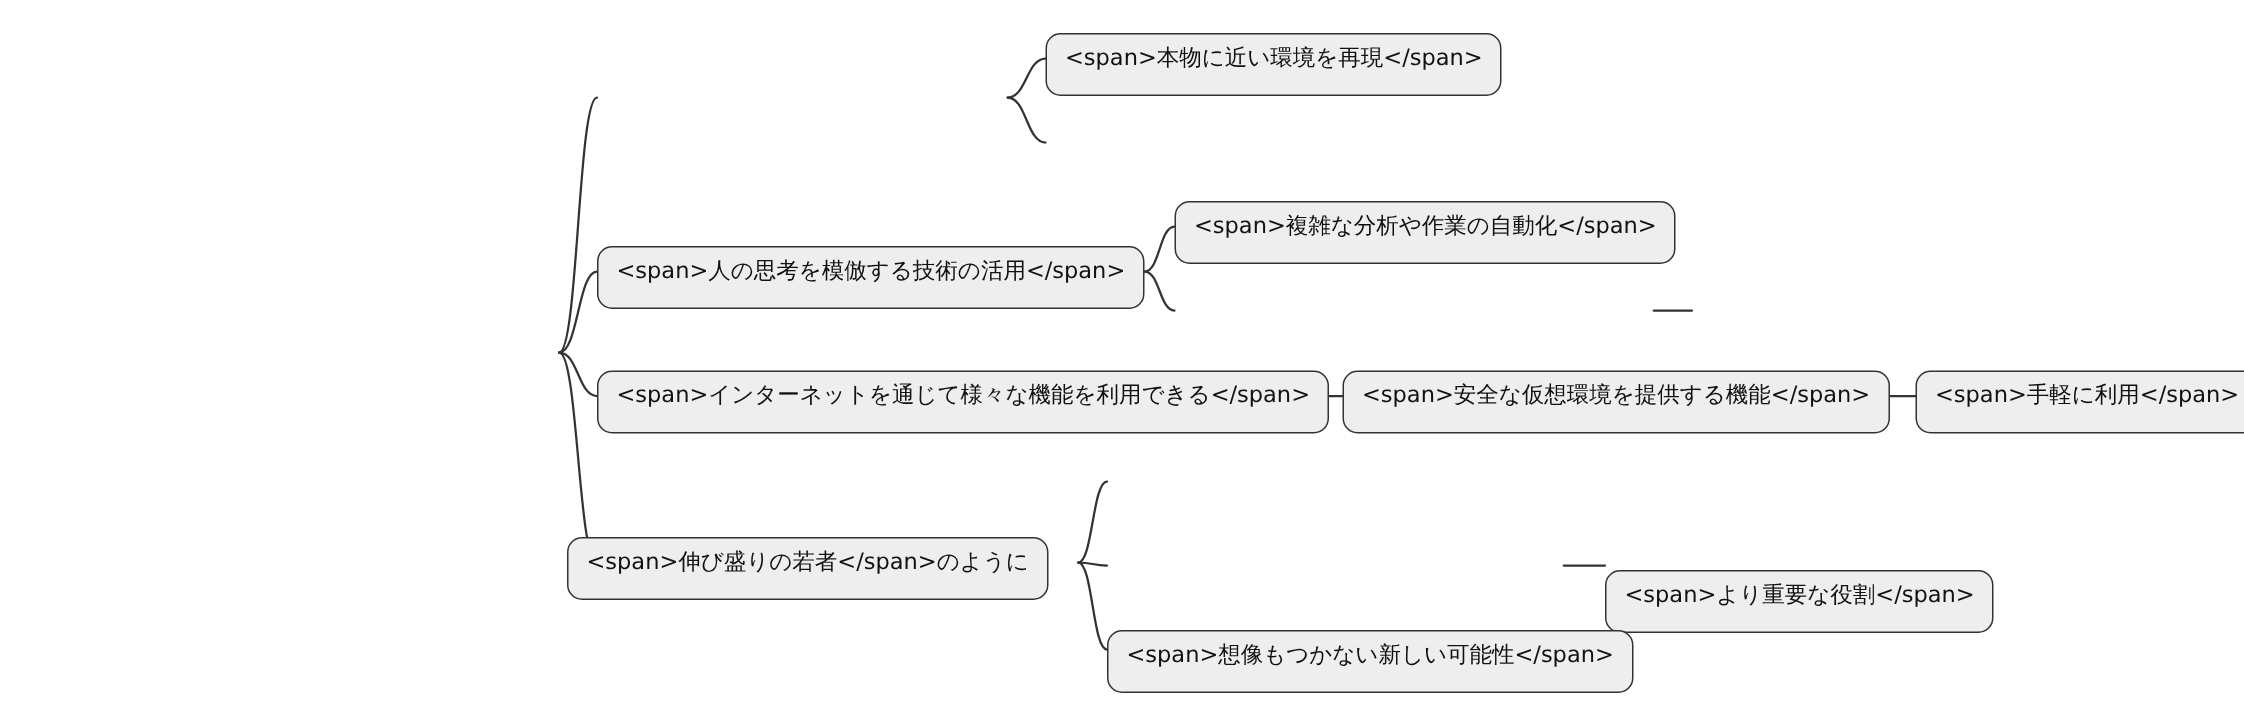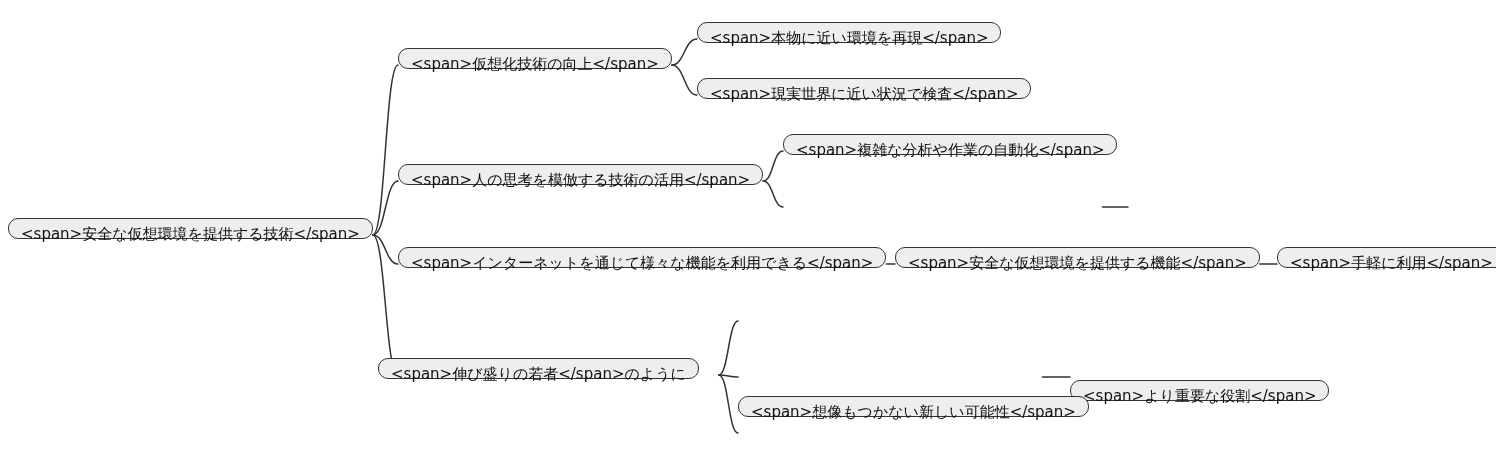--- a/index.html
+++ b/index.html
@@ -21,21 +21,21 @@
     position: absolute;
     box-sizing: border-box;
     white-space: nowrap;
     background: #eeeeee;
     border: 1.6px solid #333333;
     border-radius: 10px;
     padding: 5px 12px 6px 12px;
     font-size: 15px;
     line-height: 20px;
     color: #111111;
-    height: 21px;
+    height: 42px;
   }
 </style>
 </head>
 <body>
 
 <div id="canvas">
   <svg id="edges" viewBox="0 0 1496 471" xmlns="http://www.w3.org/2000/svg">
       <path d="M 372.8125 235 C 385.40625 235, 385.40625 65, 398 65" fill="none" stroke="#333333" stroke-width="1.5" stroke-linecap="round"></path>
       <path d="M 372.8125 235 C 385.40625 235, 385.40625 181, 398 181" fill="none" stroke="#333333" stroke-width="1.5" stroke-linecap="round"></path>
       <path d="M 372.8125 235 C 385.40625 235, 385.40625 264, 398 264" fill="none" stroke="#333333" stroke-width="1.5" stroke-linecap="round"></path>
@@ -46,25 +46,22 @@
       <path d="M 763.15625 181 C 773.078125 181, 773.078125 207, 783 207" fill="none" stroke="#333333" stroke-width="1.5" stroke-linecap="round"></path>
       <path d="M 1102.453125 207 C 1115.2265625 207, 1115.2265625 207, 1128 207" fill="none" stroke="#333333" stroke-width="1.5" stroke-linecap="round"></path>
       <path d="M 886.328125 264 C 894.328125 264, 887 264, 895 264" fill="none" stroke="#333333" stroke-width="1.5" stroke-linecap="round"></path>
       <path d="M 1259.8125 264 C 1268.40625 264, 1268.40625 264, 1277 264" fill="none" stroke="#333333" stroke-width="1.5" stroke-linecap="round"></path>
       <path d="M 718.859375 375 C 728.4296875 375, 728.4296875 321, 738 321" fill="none" stroke="#333333" stroke-width="1.5" stroke-linecap="round"></path>
       <path d="M 718.859375 375 C 728.4296875 375, 728.4296875 377, 738 377" fill="none" stroke="#333333" stroke-width="1.5" stroke-linecap="round"></path>
       <path d="M 1042.453125 377 C 1056.2265625 377, 1056.2265625 377, 1070 377" fill="none" stroke="#333333" stroke-width="1.5" stroke-linecap="round"></path>
       <path d="M 718.859375 375 C 728.4296875 375, 728.4296875 433, 738 433" fill="none" stroke="#333333" stroke-width="1.5" stroke-linecap="round"></path>
     </svg>
 
-  <div class="node" style="left:8px;   top:218px">&lt;span&gt;安全な仮想環境を提供する技術&lt;/span&gt;</div>
-  <div class="node" style="left:398px; top:48px">&lt;span&gt;仮想化技術の向上&lt;/span&gt;</div>
   <div class="node" style="left:697px; top:22px">&lt;span&gt;本物に近い環境を再現&lt;/span&gt;</div>
-  <div class="node" style="left:697px; top:78px">&lt;span&gt;現実世界に近い状況で検査&lt;/span&gt;</div>
   <div class="node" style="left:783px; top:134px">&lt;span&gt;複雑な分析や作業の自動化&lt;/span&gt;</div>
   <div class="node" style="left:398px; top:164px">&lt;span&gt;人の思考を模倣する技術の活用&lt;/span&gt;</div>
   <div class="node" style="left:398px; top:247px">&lt;span&gt;インターネットを通じて様々な機能を利用できる&lt;/span&gt;</div>
   <div class="node" style="left:895px; top:247px">&lt;span&gt;安全な仮想環境を提供する機能&lt;/span&gt;</div>
   <div class="node" style="left:1277px;top:247px">&lt;span&gt;手軽に利用&lt;/span&gt;</div>
   <div class="node" style="left:378px; top:358px">&lt;span&gt;伸び盛りの若者&lt;/span&gt;のように</div>
   <div class="node" style="left:1070px;top:380px">&lt;span&gt;より重要な役割&lt;/span&gt;</div>
-  <div class="node" style="left:738px; top:396px">&lt;span&gt;想像もつかない新しい可能性&lt;/span&gt;</div>
+  <div class="node" style="left:738px; top:420px">&lt;span&gt;想像もつかない新しい可能性&lt;/span&gt;</div>
 </div>
 
 </body></html>

